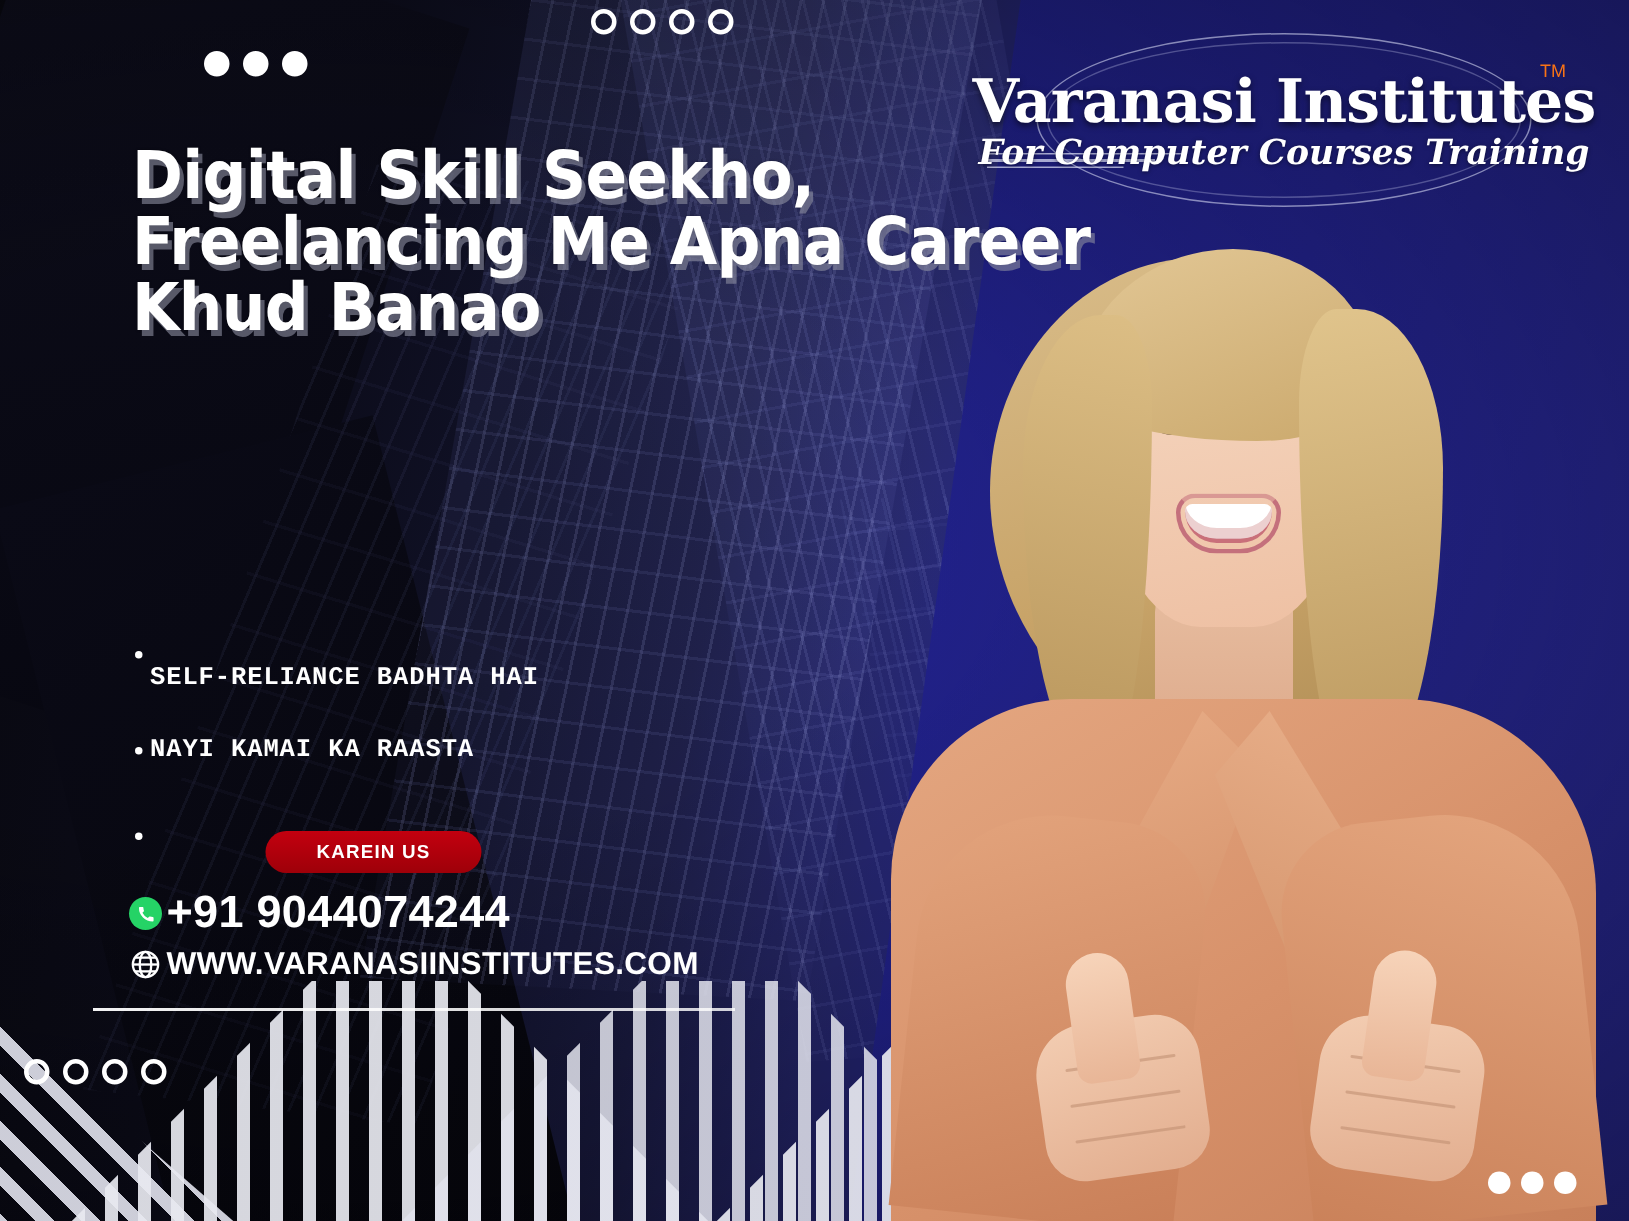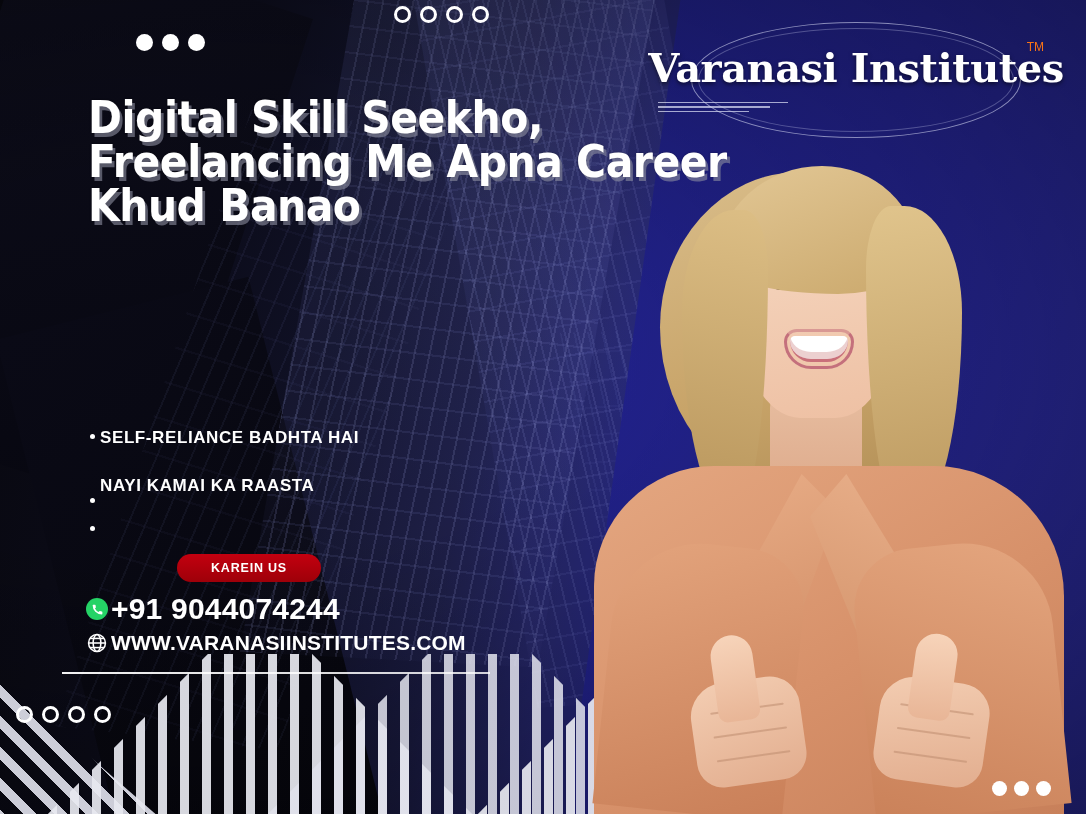--- a/index.html
+++ b/index.html
@@ -241,22 +241,22 @@
   .body-copy{
     position:absolute; left:92px; top:266px; width:463px;
     font-family:"Liberation Sans", sans-serif; font-weight:700;
     font-size:15.5px; line-height:27px; letter-spacing:.7px;
     color:#ffffff; text-align:justify; text-transform:uppercase;
     word-spacing:2px;
   }
 
   .bullets{ position:absolute; left:90px; top:428px; width:420px; }
   .bullet{
-    display:flex; align-items:flex-start; color:#ffffff;
-    font-family:Liberation Sans, sans-serif; font-weight:700;
+    display:flex; align-items:flex-end; color:#ffffff;
+    font-family:Liberation Mono, monospace; font-weight:700;
     font-size:17px; letter-spacing:.6px; text-transform:uppercase;
   }
   .bullet .bl-dot{
     width:5px; height:5px; border-radius:50%; background:#fff;
     margin-right:5px; flex:none;
   }
   #bullet-0{ margin-bottom:0; height:34px; }
   #bullet-0 .bl-dot{ align-self:flex-start; margin-top:6px; }
   #bullet-1{ height:34px;margin-top:14px; }
   #bullet-1 .bl-dot{ align-self:flex-end; margin-bottom:7px; }
@@ -348,20 +348,21 @@
   <div class="logo">
     <div class="logo-ring"></div>
     <div class="logo-ring2"></div>
     <div class="logo-rules">
         <i></i>
         <i></i>
         <i></i>
       </div>
     <div class="logo-main">Varanasi Institutes</div>
     <div class="logo-tm">TM</div>
+    <div class="logo-sub">For Computer Courses Training</div>
   </div>
 
   <div class="dots" id="dots-tl">
     <span class="dot solid"></span>
     <span class="dot solid"></span>
     <span class="dot solid"></span>
   </div>
   <div class="dots" id="dots-tc">
     <span class="dot ring"></span>
     <span class="dot ring"></span>

